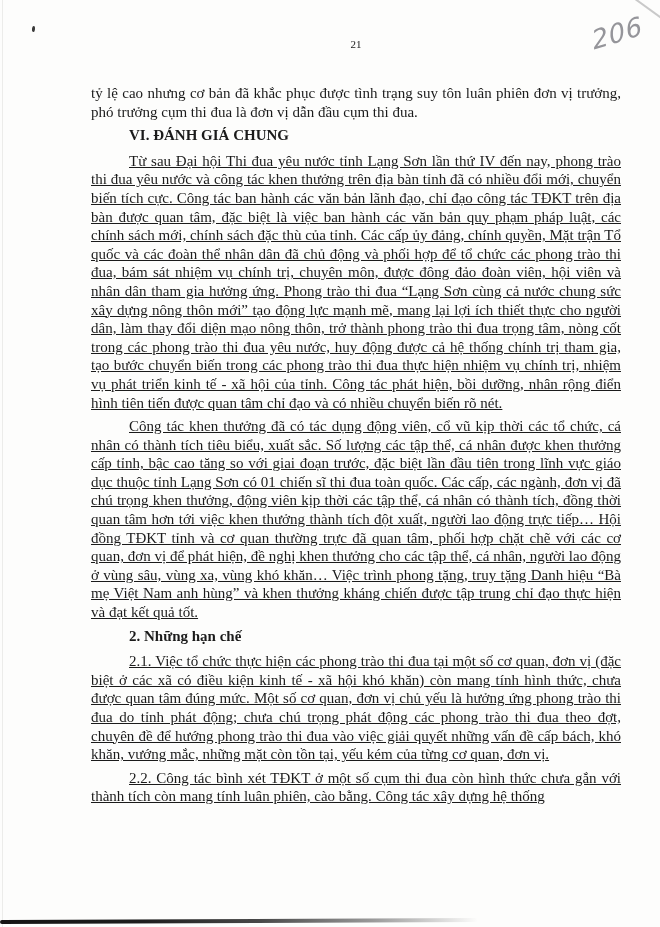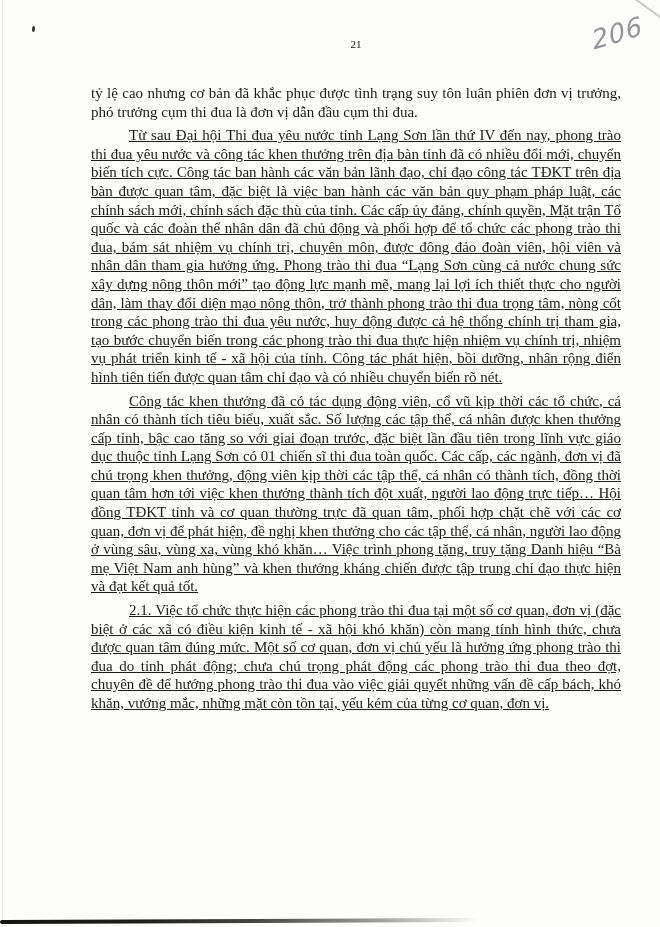--- a/index.html
+++ b/index.html
@@ -87,27 +87,30 @@
   <div class="corner-mark"></div>
 
   <div class="handwritten-note">206</div>
 
   <div class="page-number">21</div>
 
   <div class="body-text">
 
     <p class="para">tỷ lệ cao nhưng cơ bản đã khắc phục được tình trạng suy tôn luân phiên đơn vị trưởng, phó trưởng cụm thi đua là đơn vị dẫn đầu cụm thi đua.</p>
 
+    <p class="heading">VI. ĐÁNH GIÁ CHUNG</p>
 
 
     <p class="para indent">Từ sau Đại hội Thi đua yêu nước tỉnh Lạng Sơn lần thứ IV đến nay, phong trào thi đua yêu nước và công tác khen thưởng trên địa bàn tỉnh đã có nhiều đổi mới, chuyển biến tích cực. Công tác ban hành các văn bản lãnh đạo, chỉ đạo công tác TĐKT trên địa bàn được quan tâm, đặc biệt là việc ban hành các văn bản quy phạm pháp luật, các chính sách mới, chính sách đặc thù của tỉnh. Các cấp ủy đảng, chính quyền, Mặt trận Tổ quốc và các đoàn thể nhân dân đã chủ động và phối hợp để tổ chức các phong trào thi đua, bám sát nhiệm vụ chính trị, chuyên môn, được đông đảo đoàn viên, hội viên và nhân dân tham gia hưởng ứng. Phong trào thi đua “Lạng Sơn cùng cả nước chung sức xây dựng nông thôn mới” tạo động lực mạnh mẽ, mang lại lợi ích thiết thực cho người dân, làm thay đổi diện mạo nông thôn, trở thành phong trào thi đua trọng tâm, nòng cốt trong các phong trào thi đua yêu nước, huy động được cả hệ thống chính trị tham gia, tạo bước chuyển biến trong các phong trào thi đua thực hiện nhiệm vụ chính trị, nhiệm vụ phát triển kinh tế - xã hội của tỉnh. Công tác phát hiện, bồi dưỡng, nhân rộng điển hình tiên tiến được quan tâm chỉ đạo và có nhiều chuyển biến rõ nét.</p>
 
     <p class="para indent">Công tác khen thưởng đã có tác dụng động viên, cổ vũ kịp thời các tổ chức, cá nhân có thành tích tiêu biểu, xuất sắc. Số lượng các tập thể, cá nhân được khen thưởng cấp tỉnh, bậc cao tăng so với giai đoạn trước, đặc biệt lần đầu tiên trong lĩnh vực giáo dục thuộc tỉnh Lạng Sơn có 01 chiến sĩ thi đua toàn quốc. Các cấp, các ngành, đơn vị đã chú trọng khen thưởng, động viên kịp thời các tập thể, cá nhân có thành tích, đồng thời quan tâm hơn tới việc khen thưởng thành tích đột xuất, người lao động trực tiếp… Hội đồng TĐKT tỉnh và cơ quan thường trực đã quan tâm, phối hợp chặt chẽ với các cơ quan, đơn vị để phát hiện, đề nghị khen thưởng cho các tập thể, cá nhân, người lao động ở vùng sâu, vùng xa, vùng khó khăn… Việc trình phong tặng, truy tặng Danh hiệu “Bà mẹ Việt Nam anh hùng” và khen thưởng kháng chiến được tập trung chỉ đạo thực hiện và đạt kết quả tốt.</p>
 
+    <p class="heading">2. Những hạn chế</p>
 
     <p class="para indent">2.1. Việc tổ chức thực hiện các phong trào thi đua tại một số cơ quan, đơn vị (đặc biệt ở các xã có điều kiện kinh tế - xã hội khó khăn) còn mang tính hình thức, chưa được quan tâm đúng mức. Một số cơ quan, đơn vị chủ yếu là hưởng ứng phong trào thi đua do tỉnh phát động; chưa chú trọng phát động các phong trào thi đua theo đợt, chuyên đề để hướng phong trào thi đua vào việc giải quyết những vấn đề cấp bách, khó khăn, vướng mắc, những mặt còn tồn tại, yếu kém của từng cơ quan, đơn vị.</p>
 
+    <p class="para indent">2.2. Công tác bình xét TĐKT ở một số cụm thi đua còn hình thức chưa gắn với thành tích còn mang tính luân phiên, cào bằng. Công tác xây dựng hệ thống</p>
 
   </div>
 
   <div class="scan-band"></div>
 
 </div>
 
 </body></html>

